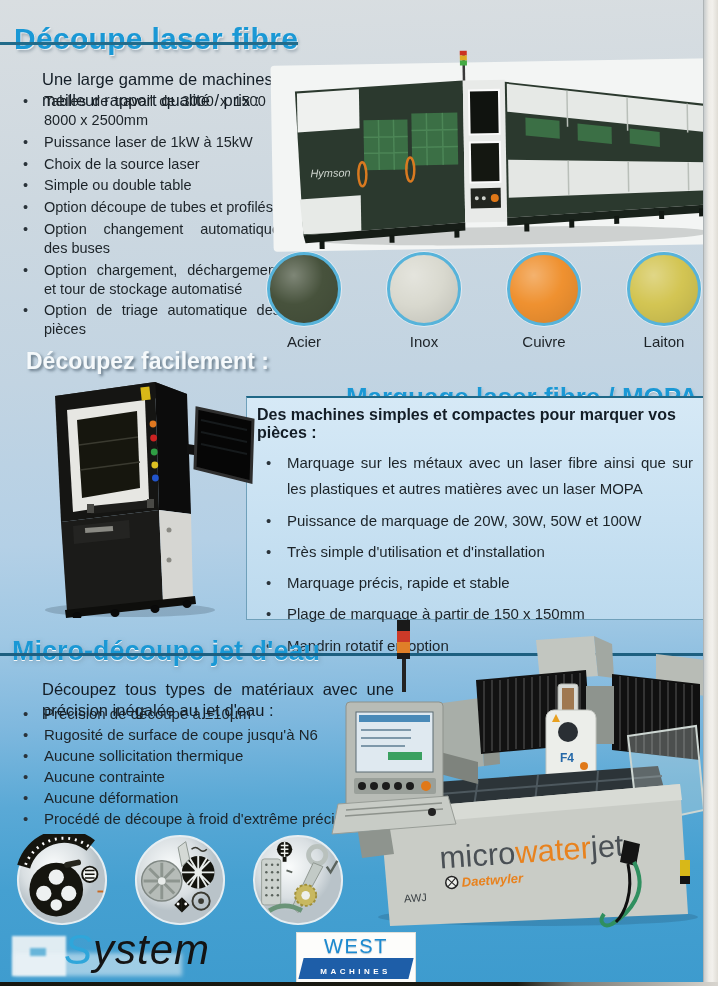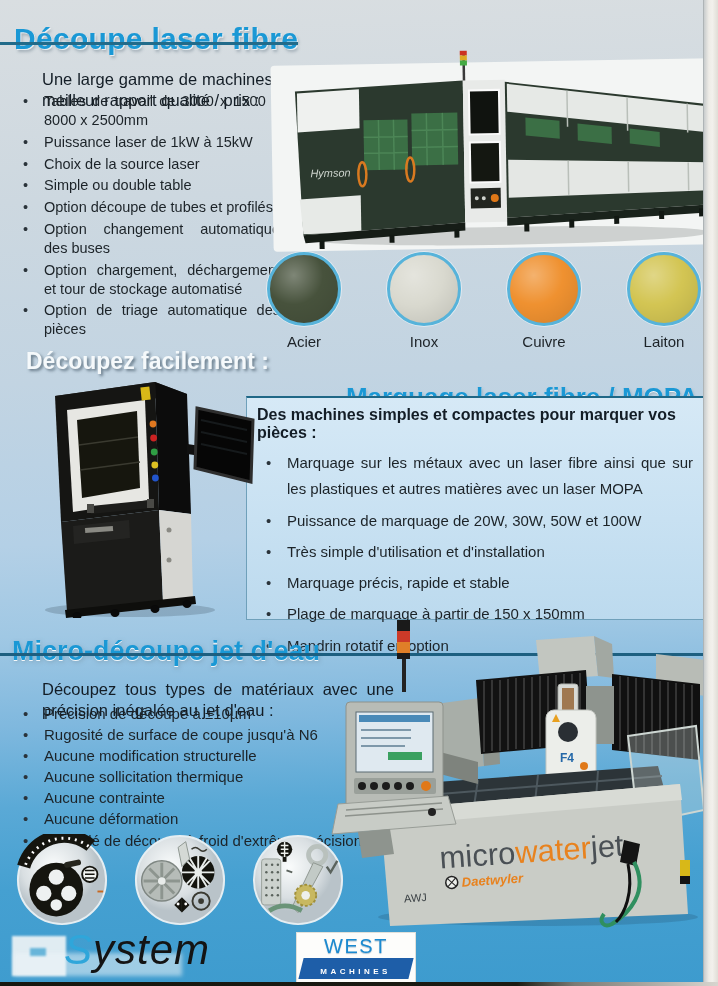--- a/index.html
+++ b/index.html
@@ -244,21 +244,20 @@
   </div>
 
   <h2 class="abs h3" style="color: rgb(26, 152, 213);">Micro-découpe jet d'eau</h2>
   <div class="abs rule3"></div>
 
   <p class="abs intro intro3">Découpez tous types de matériaux avec une précision inégalée au jet d'eau :</p>
 
   <ul class="abs list3">
     <li>Précision de découpe à ±10µm</li>
     <li>Rugosité de surface de coupe jusqu'à N6</li>
-    <li>Aucune modification structurelle</li>
     <li>Aucune sollicitation thermique</li>
     <li>Aucune contrainte</li>
     <li>Aucune déformation</li>
     <li>Procédé de découpe à froid d'extrême précision</li>
   </ul>
 
   <div class="abs photo3">
     <svg width="390" height="320" viewBox="0 0 390 320">
       <ellipse cx="210" cy="303" rx="160" ry="9" fill="rgba(20,50,70,.18)"></ellipse>
 

